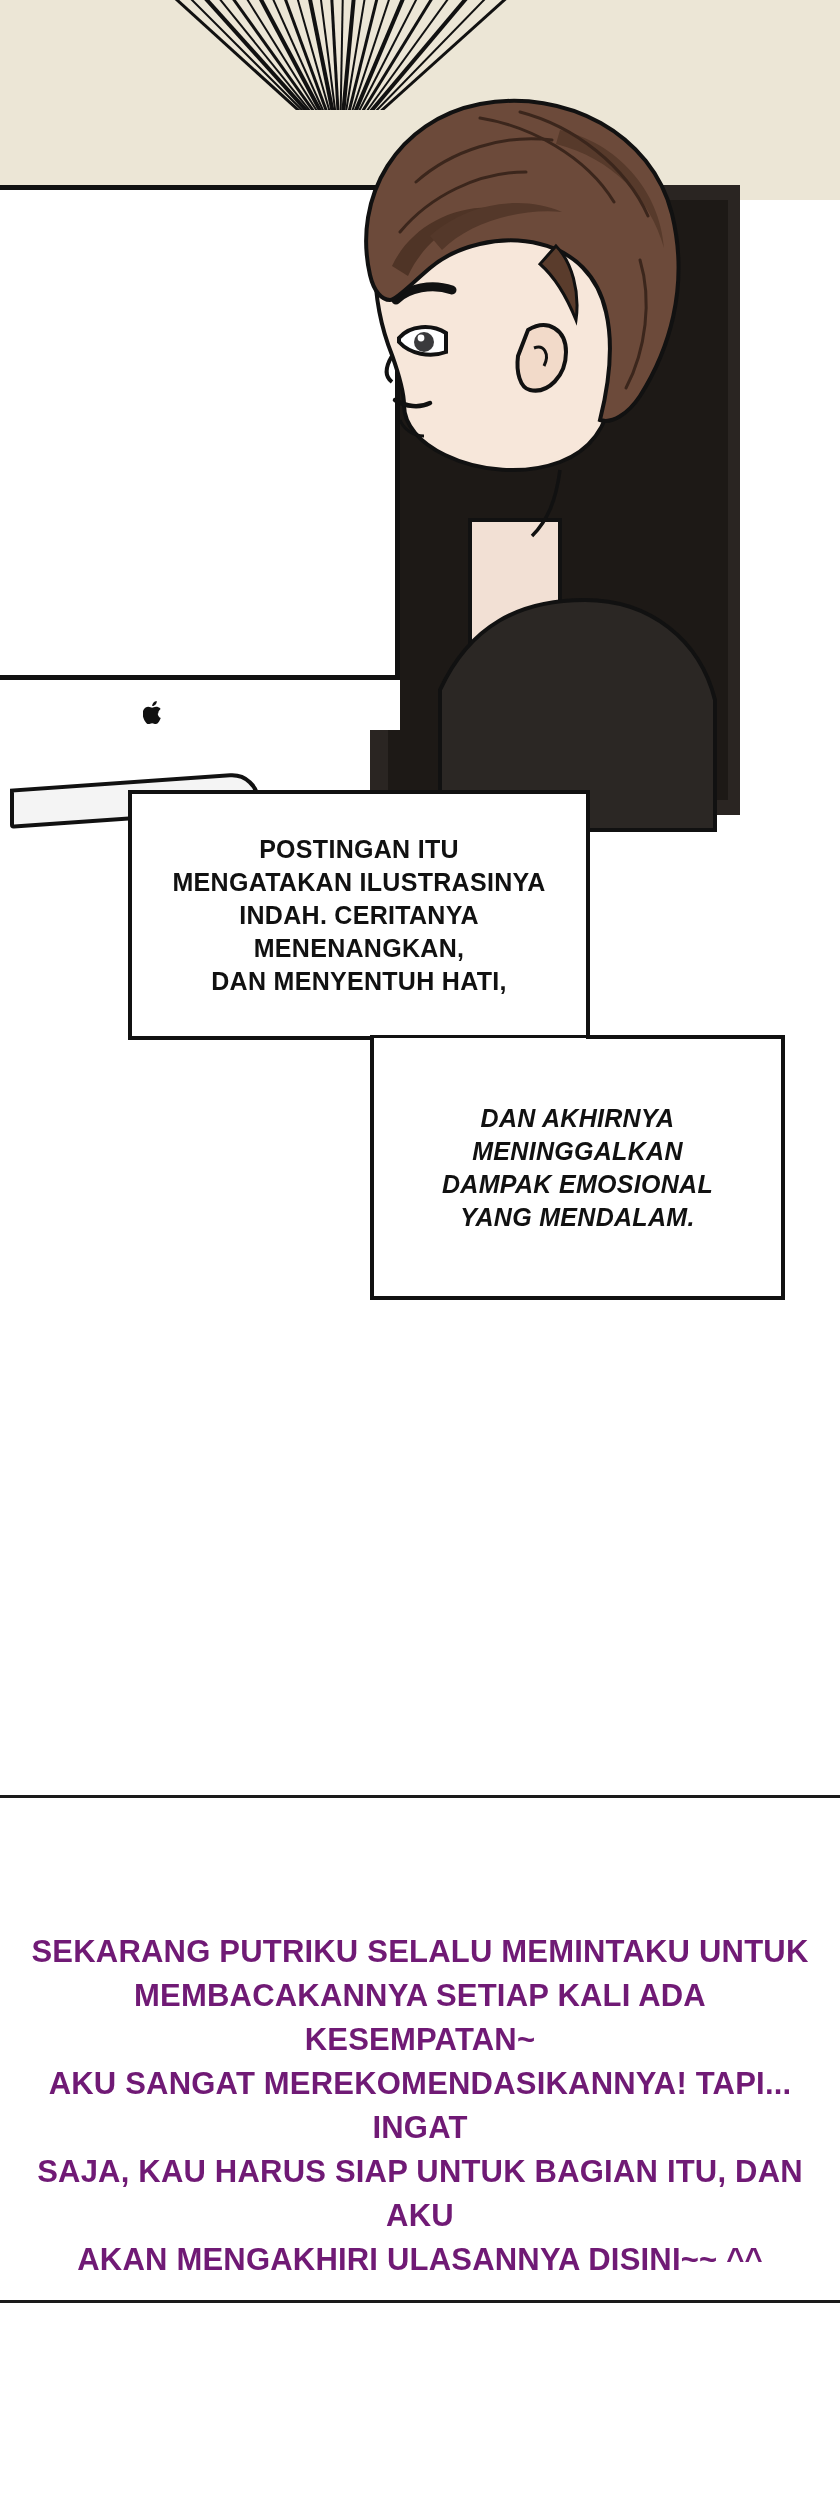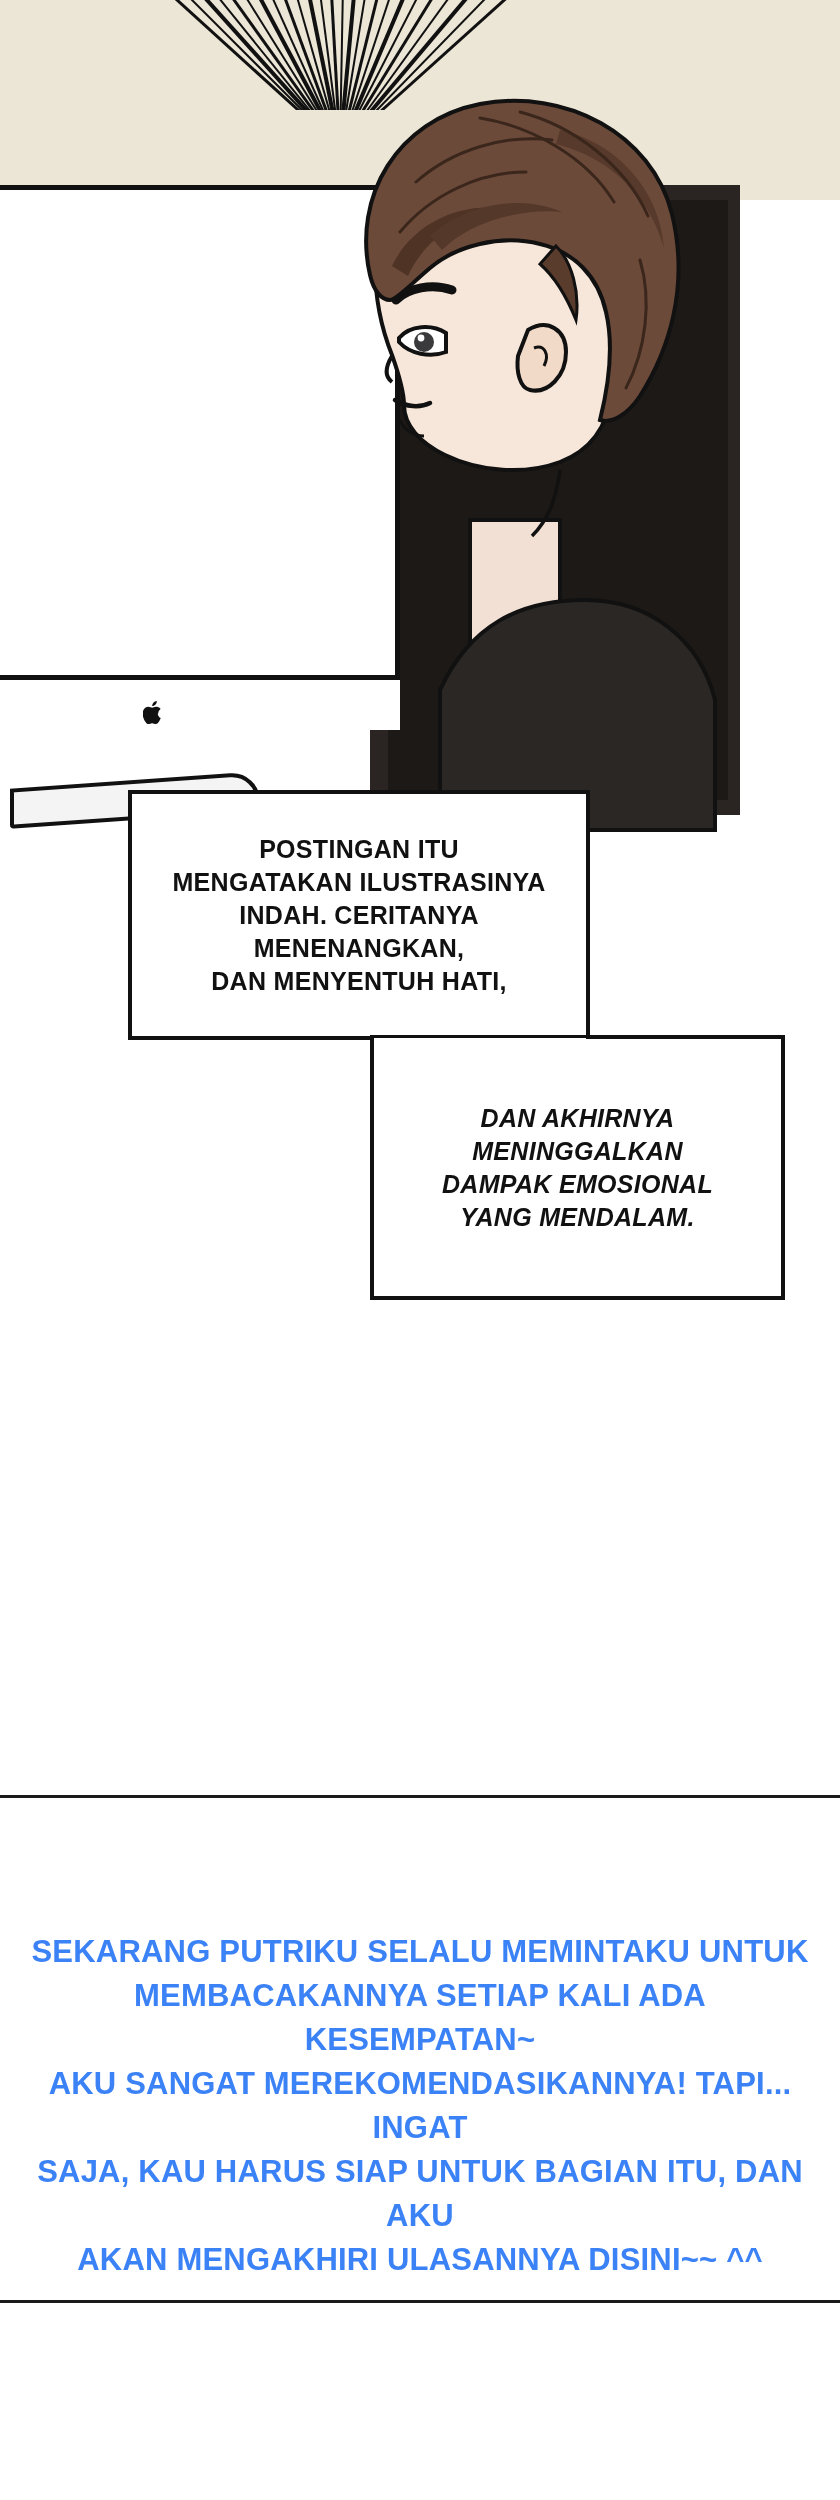--- a/index.html
+++ b/index.html
@@ -180,21 +180,21 @@
   .rule-1 { top: 1795px; }
   .rule-2 { top: 2300px; }
 
   
   .caption {
     position: absolute;
     left: 0;
     top: 1930px;
     width: 840px;
     text-align: center;
-    color: #3b82f6;
+    color: #701a75;
   }
   .caption p {
     margin: 0 auto;
     width: 790px;
     font-family: "Liberation Sans", sans-serif;
     font-weight: 700;
     font-size: 31px;
     line-height: 1.42;
     letter-spacing: 0.2px;
     white-space: pre-line;

